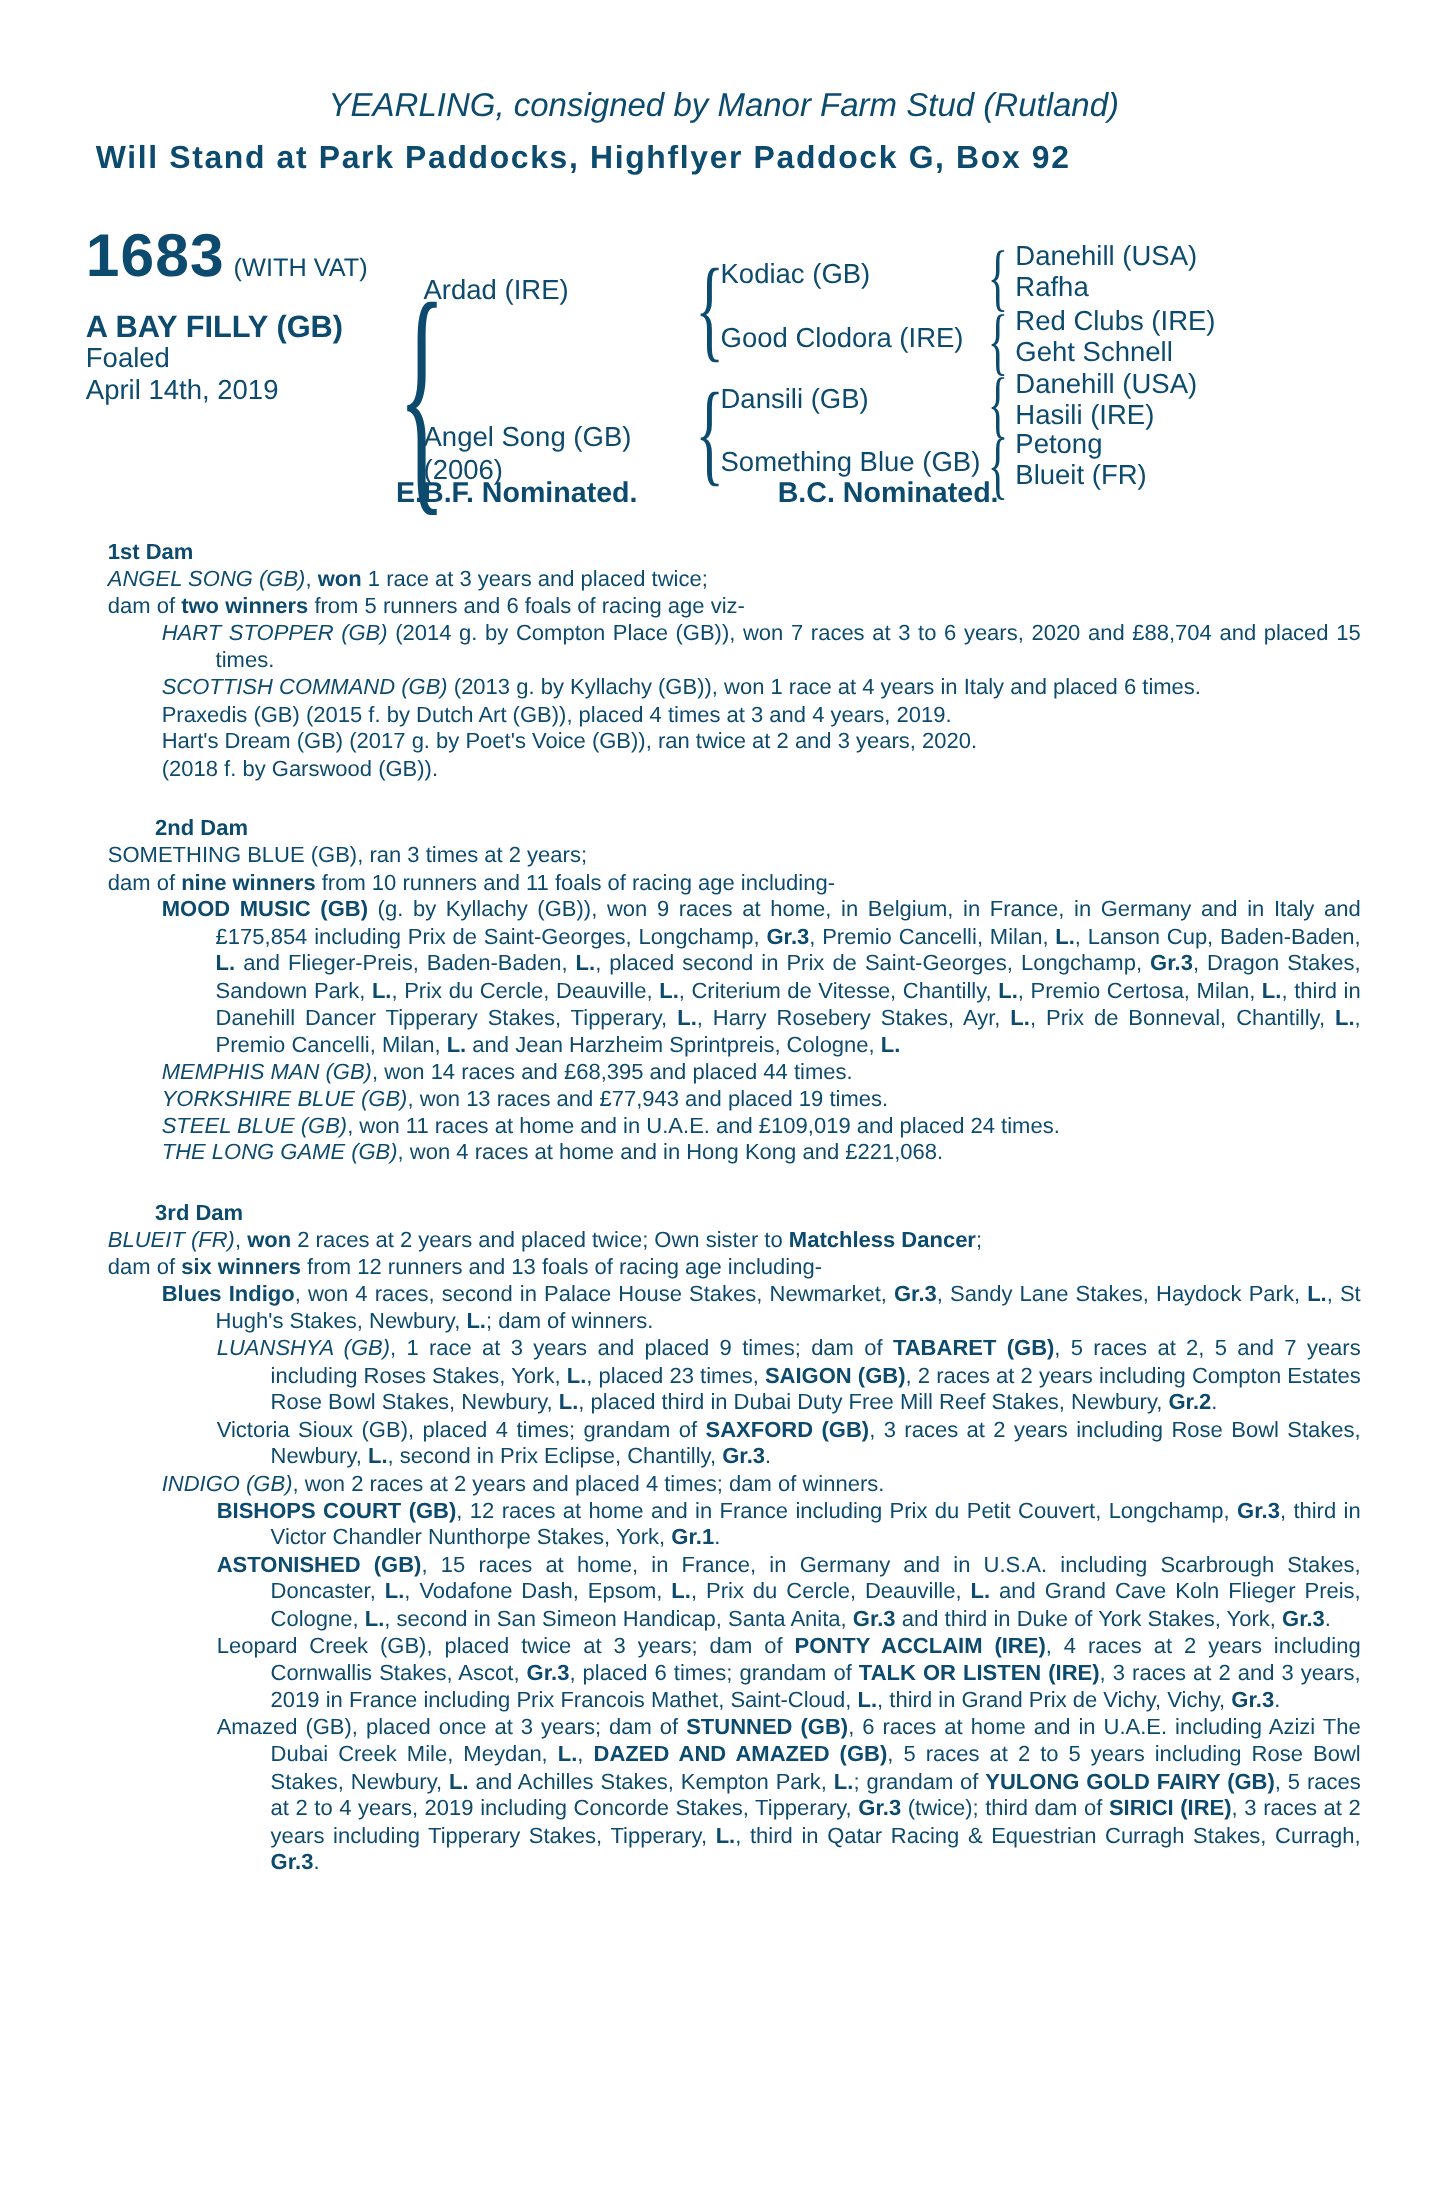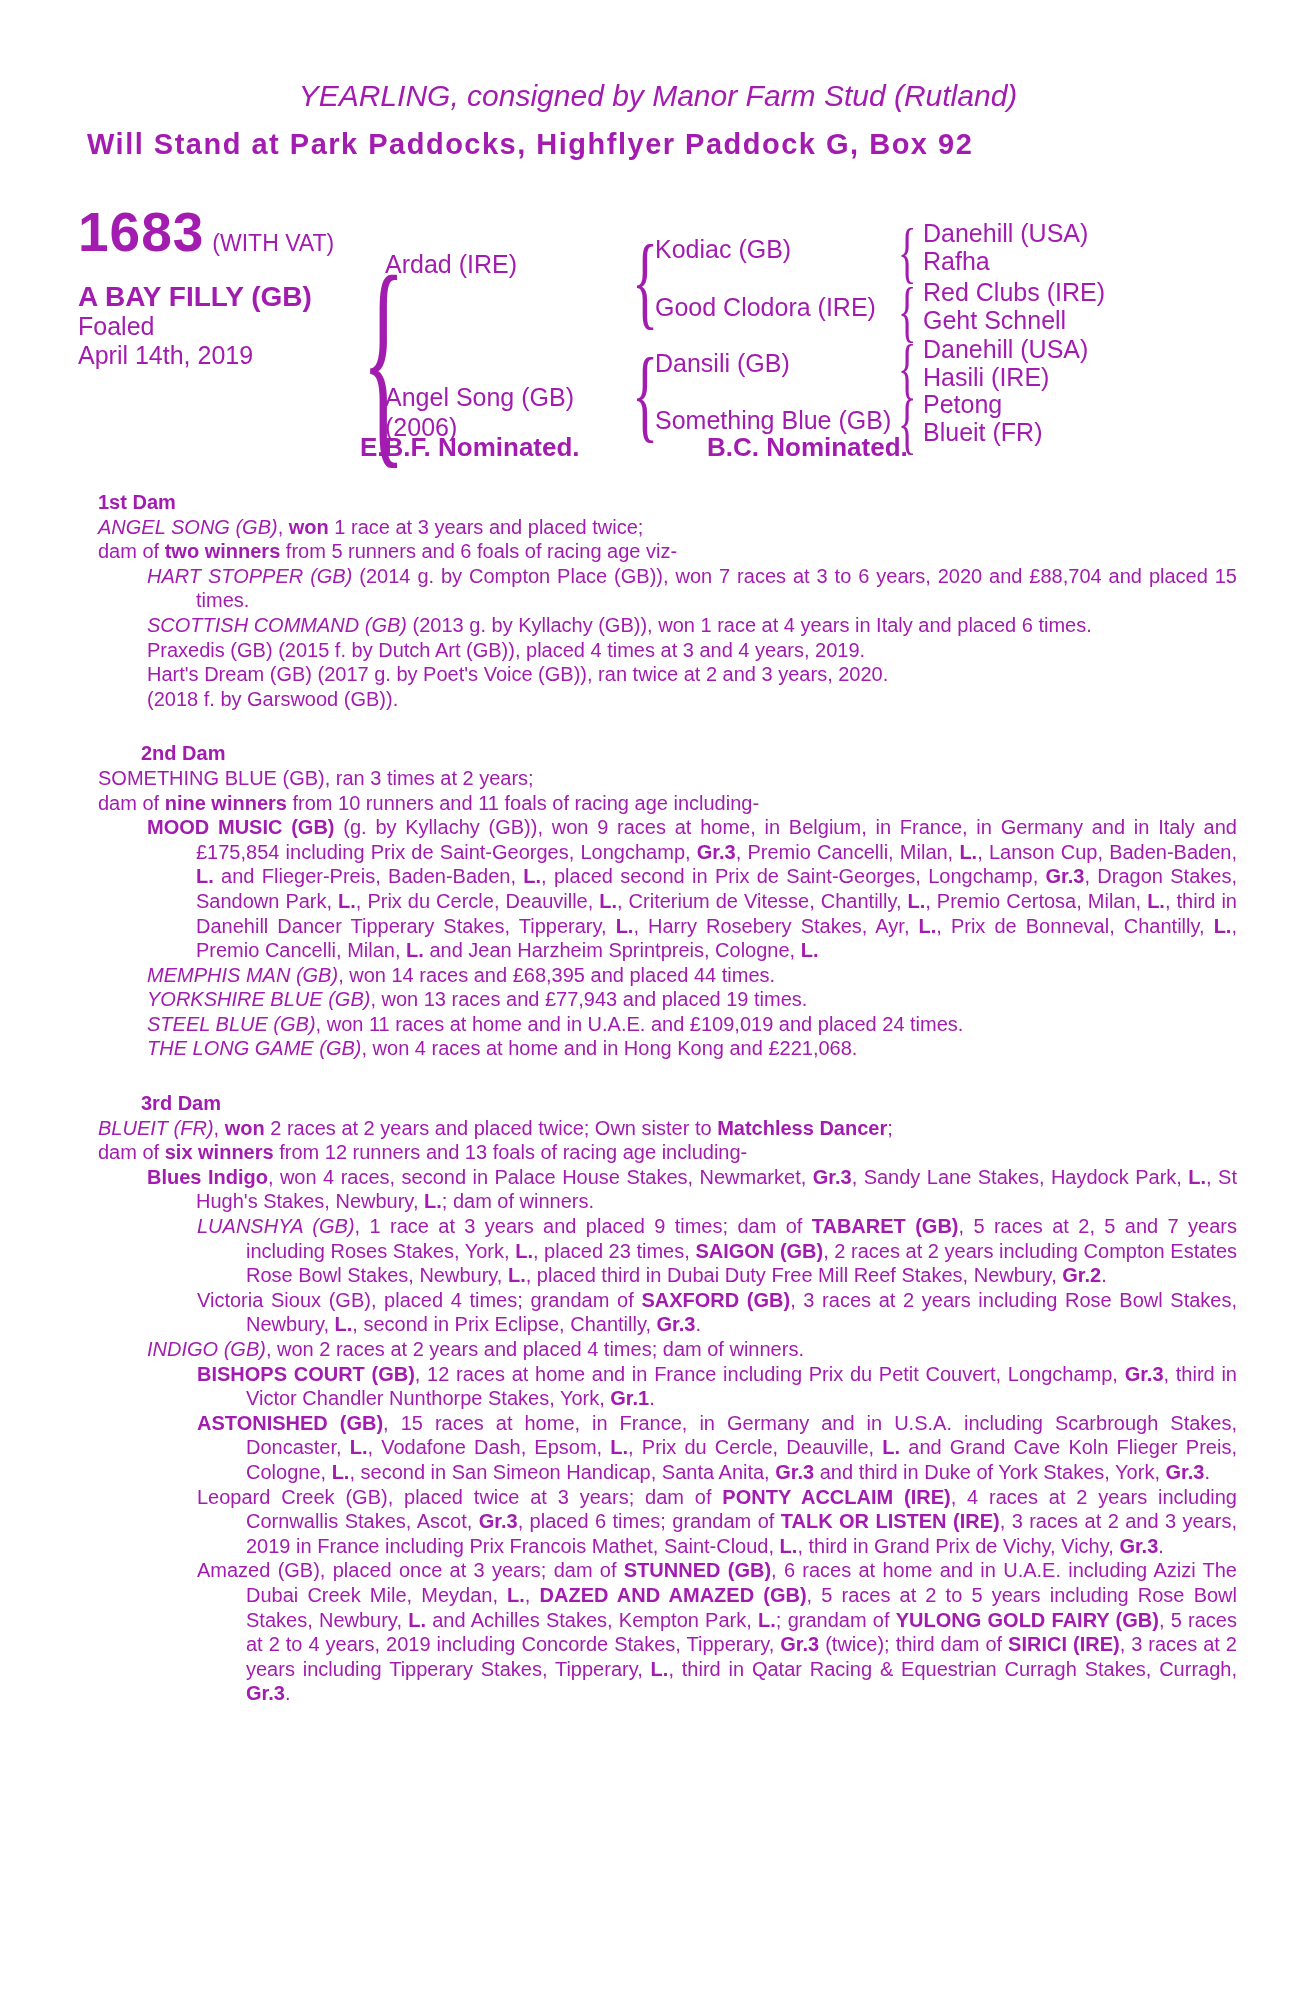--- a/index.html
+++ b/index.html
@@ -1,19 +1,19 @@
 <!DOCTYPE html>
 <html><head>
 <meta charset="utf-8">
 <style>
   html,body{margin:0;padding:0;background:#ffffff;}
   #page{
     position:relative;
     width:1314px;height:2000px;
-    background:#ffffff;color:#a21caf;
+    background:#ffffff;color:#0c4a6e;
     font-family:"Liberation Sans","DejaVu Sans",sans-serif;
     overflow:hidden;
   }
   .consigned{
     position:absolute;top:80px;left:78px;width:1160px;
     text-align:center;font-style:italic;font-size:30px;line-height:32px;
   }
   .standline{
     position:absolute;top:129px;left:87px;width:1160px;
     font-weight:bold;font-size:29px;letter-spacing:1.5px;line-height:31px;

